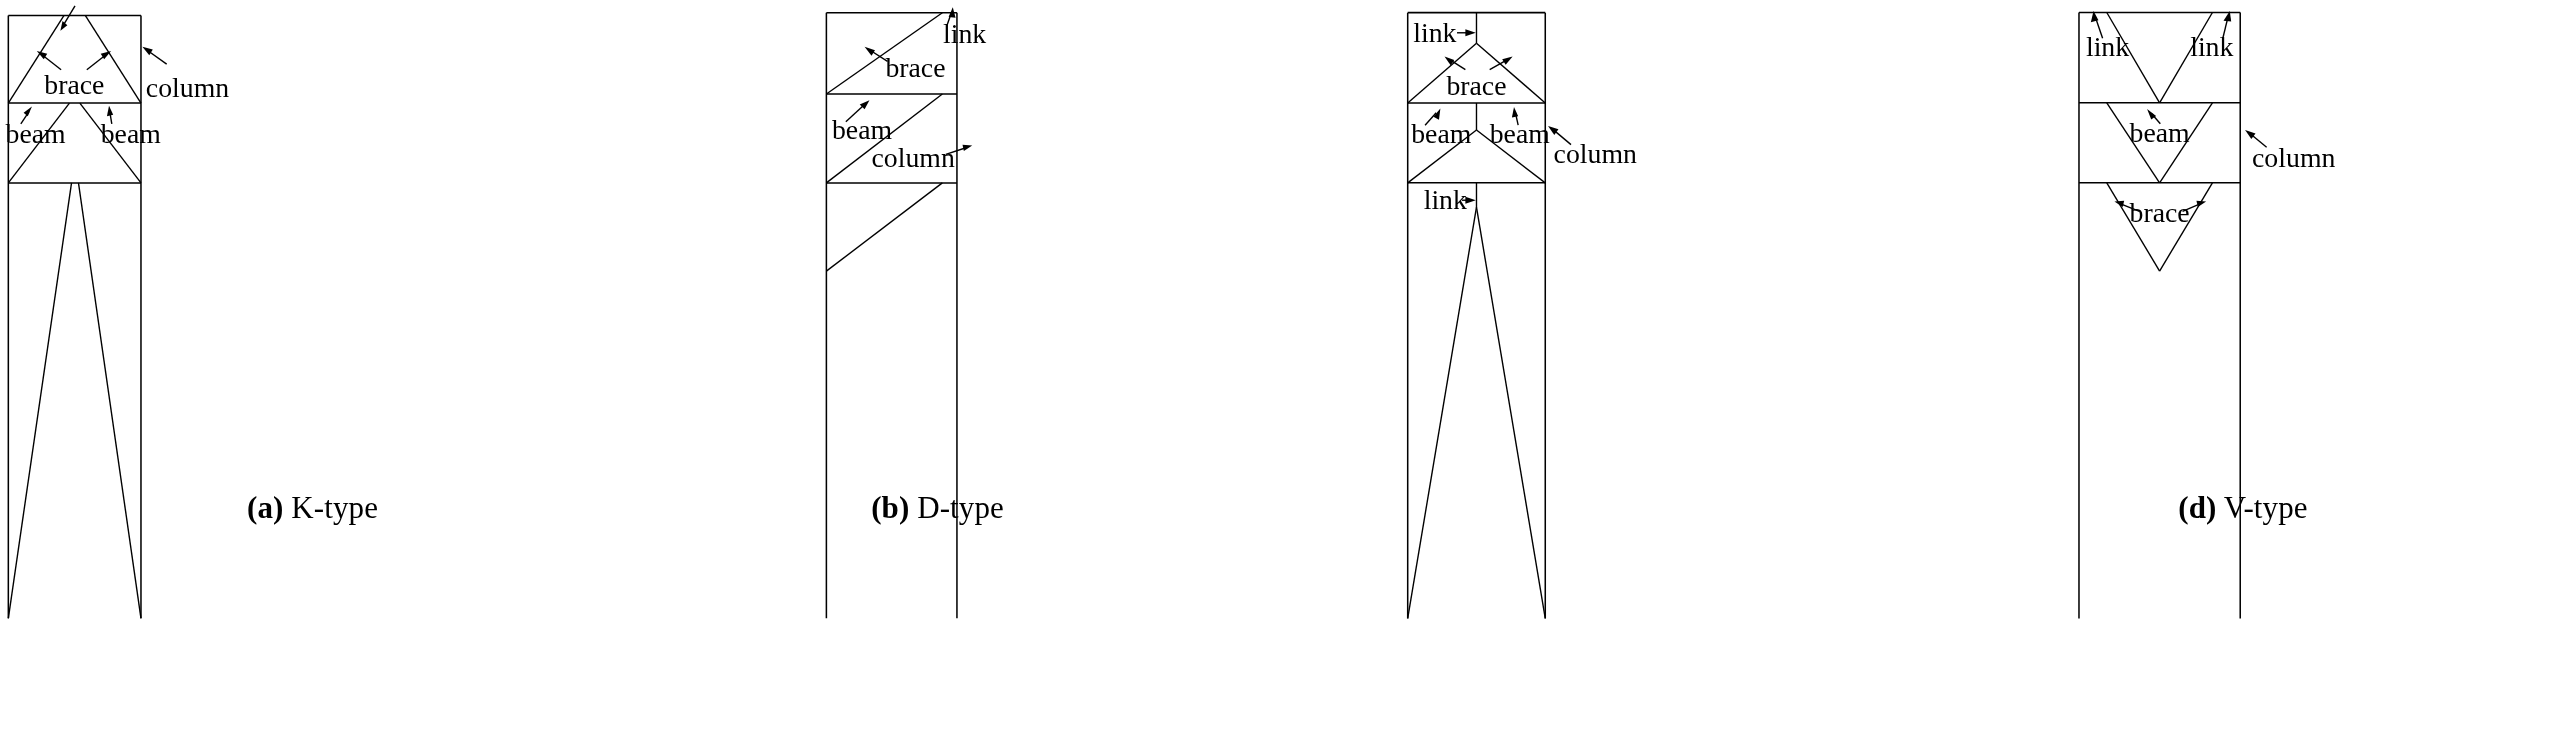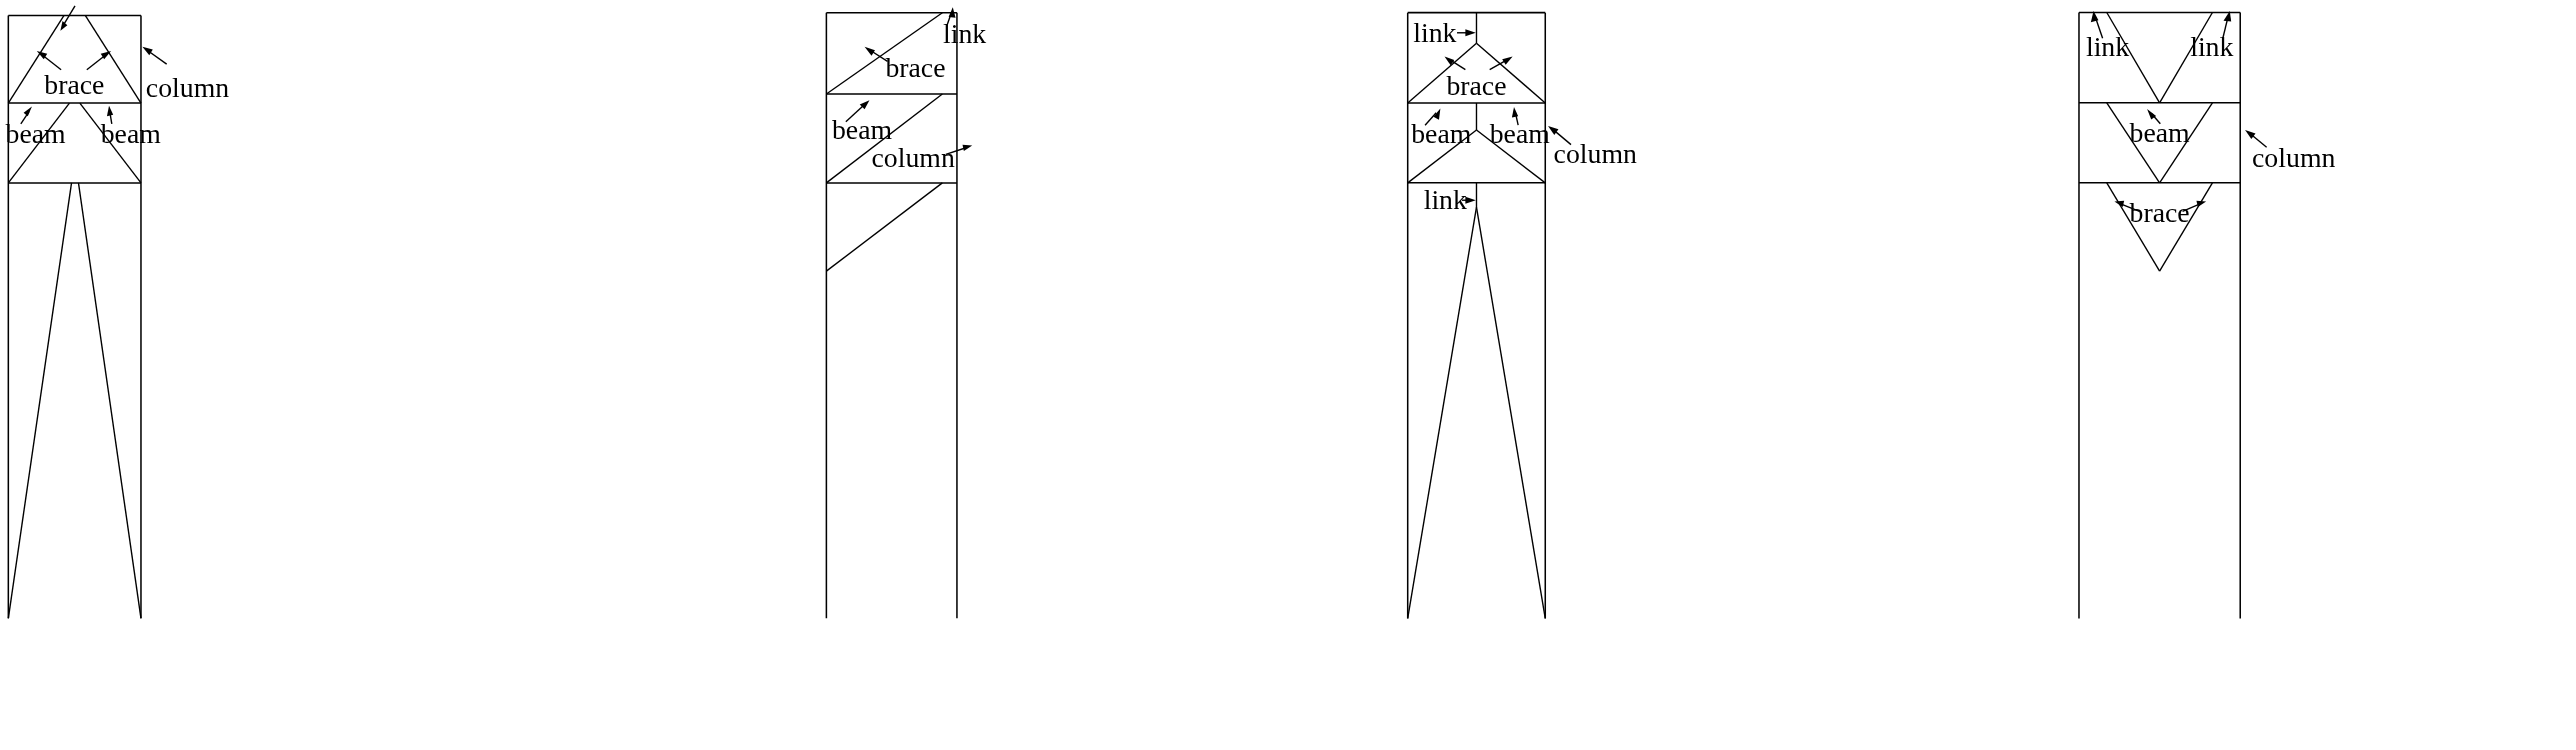--- a/index.html
+++ b/index.html
@@ -76,20 +76,23 @@
         <path class="leader" d="M 30 178 L 42 160"></path>
         <polygon points="46,153 40,167 34,162" fill="#000"></polygon>
       </g>
 
       <g>
         <text class="lbl" x="145" y="205" text-anchor="start">beam</text>
         <path class="leader" d="M 161 178 L 158 160"></path>
         <polygon points="157,152 154,167 163,165" fill="#000"></polygon>
       </g>
     </svg>
+    <div class="caption">
+      <span class="tag">(a)</span><span> K-type</span>
+    </div>
   </div>
 
   <div class="panel" style="left:625px;width:625px;">
     <svg width="625" height="695" viewBox="0 0 900 1000">
       <g>
         <line class="member" x1="290" y1="18" x2="290" y2="890"></line>
         <line class="member" x1="478" y1="18" x2="478" y2="890"></line>
         <line class="member" x1="290" y1="18" x2="478" y2="18"></line>
         <line class="member" x1="290" y1="135" x2="478" y2="135"></line>
         <line class="member" x1="290" y1="263" x2="478" y2="263"></line>
@@ -118,20 +121,23 @@
         <path class="leader" d="M 318 175 L 345 150"></path>
         <polygon points="352,144 338,150 345,157" fill="#000"></polygon>
       </g>
 
       <g>
         <text class="lbl" x="355" y="240" text-anchor="start">column</text>
         <path class="leader" d="M 462 222 L 492 212"></path>
         <polygon points="500,209 486,208 488,217" fill="#000"></polygon>
       </g>
     </svg>
+    <div class="caption">
+      <span class="tag">(b)</span><span> D-type</span>
+    </div>
   </div>
 
   <div class="panel" style="left:1250px;width:660px;">
     <svg width="660" height="695" viewBox="0 0 950 1000">
       <g>
         <line class="member" x1="227" y1="18" x2="227" y2="890"></line>
         <line class="member" x1="425" y1="18" x2="425" y2="890"></line>
         <line class="member" x1="227" y1="18" x2="425" y2="18"></line>
         <line class="member" x1="227" y1="148" x2="425" y2="148"></line>
         <line class="member" x1="227" y1="263" x2="425" y2="263"></line>
@@ -245,16 +251,19 @@
       </g>
 
       <g>
         <text class="lbl" x="359" y="320" text-anchor="middle">brace</text>
         <path class="leader" d="M 330 304 L 302 293"></path>
         <polygon points="294,290 308,289 306,298" fill="#000"></polygon>
         <path class="leader" d="M 392 304 L 418 293"></path>
         <polygon points="426,290 412,289 414,298" fill="#000"></polygon>
       </g>
     </svg>
+    <div class="caption">
+      <span class="tag">(d)</span><span> V-type</span>
+    </div>
   </div>
 
 </div>
 
 
 </body></html>

